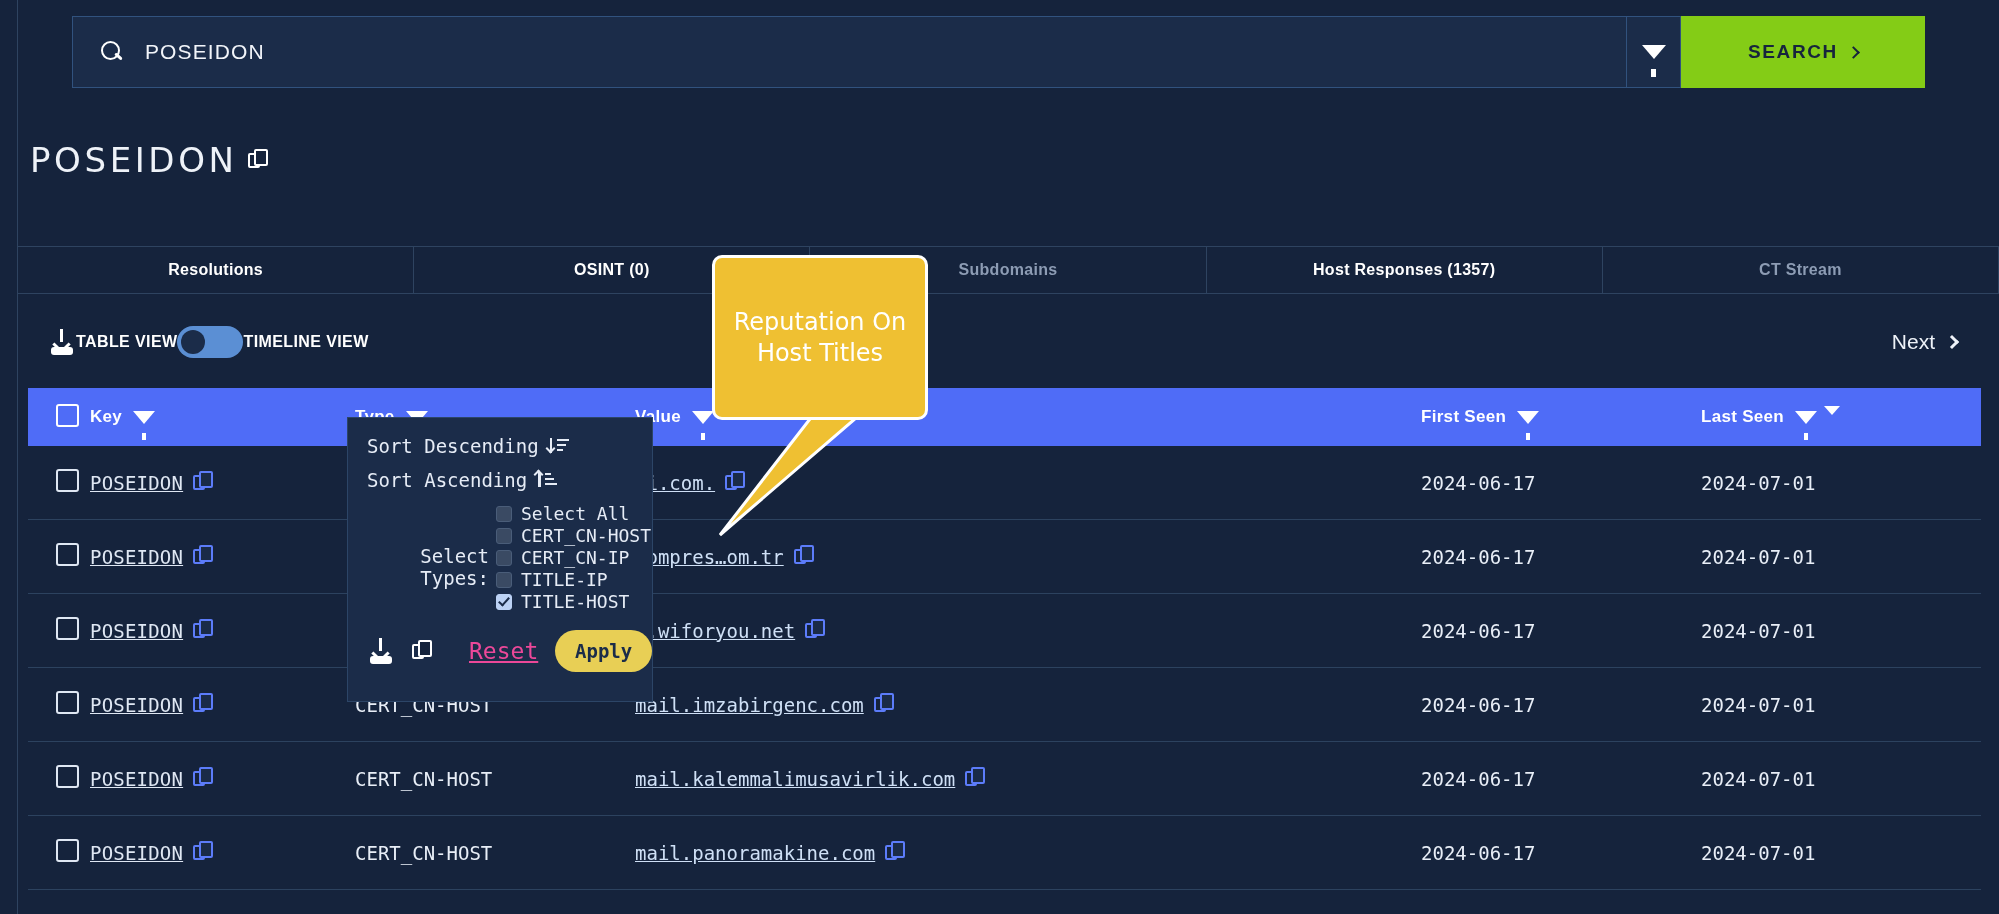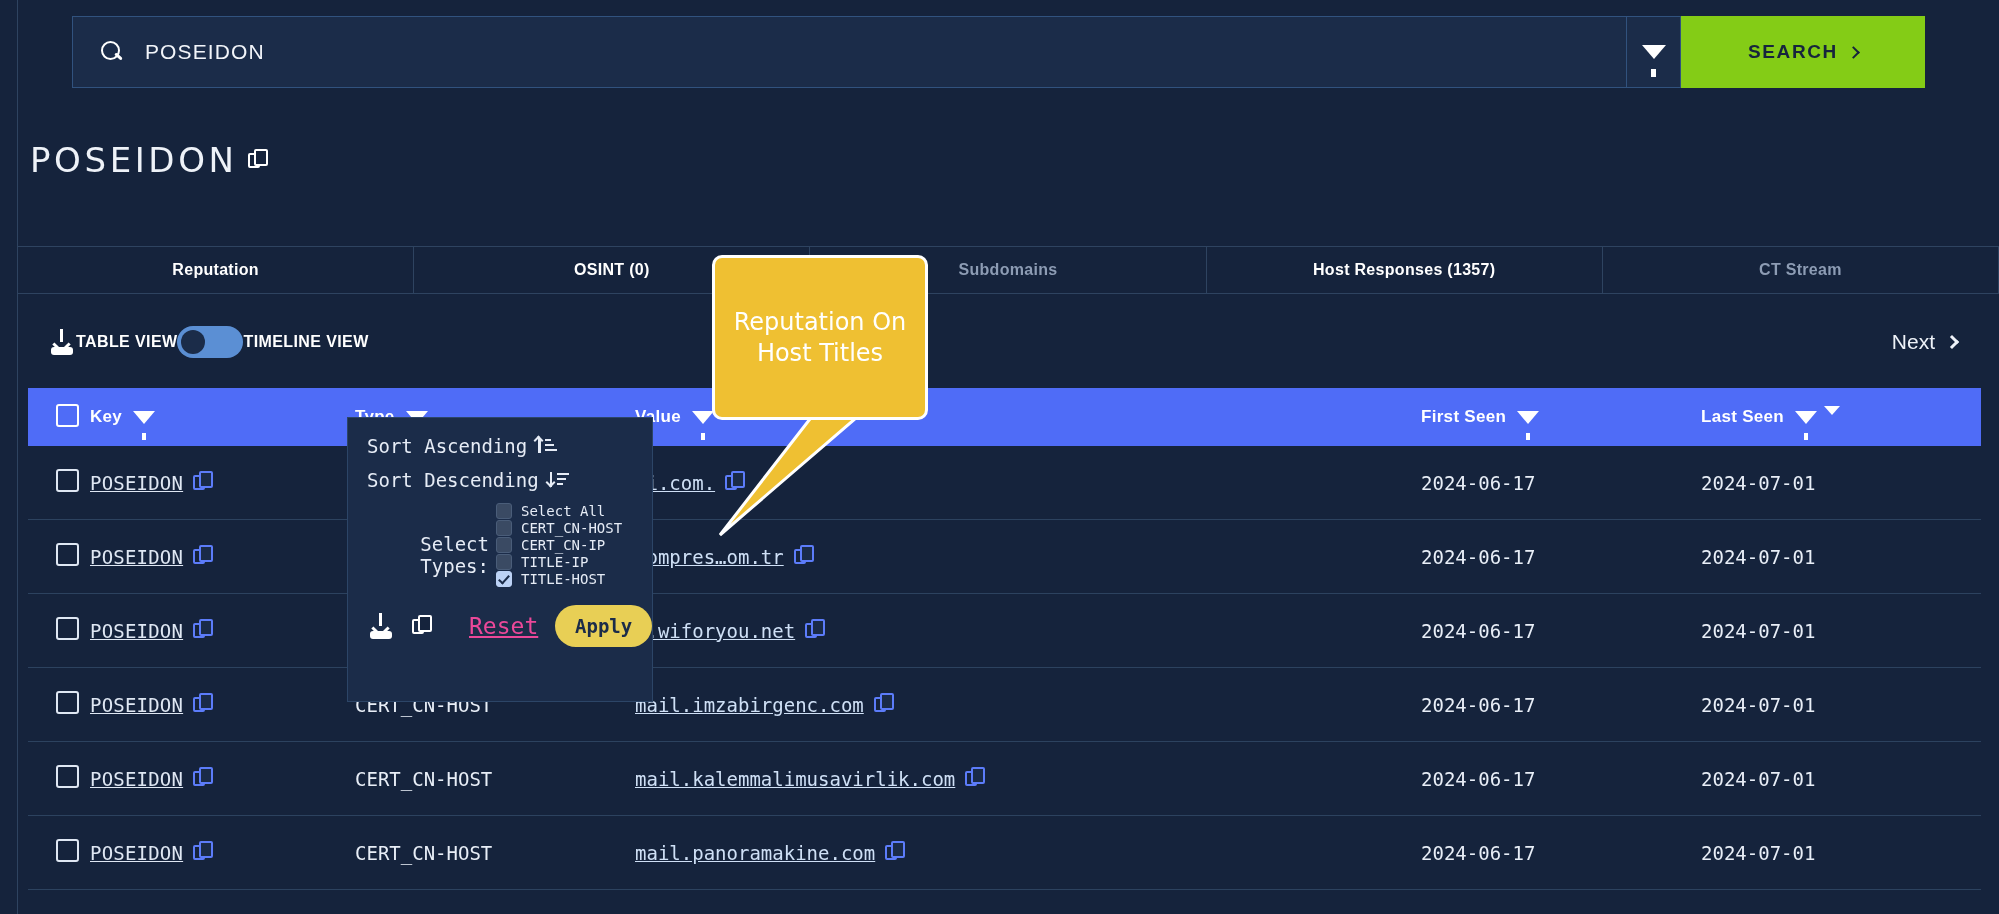--- a/index.html
+++ b/index.html
@@ -226,21 +226,21 @@
   .sort-asc .l1 { top: 3px;  width: 6px; }
   .sort-asc .l2 { top: 8px;  width: 9px; }
   .sort-asc .l3 { top: 13px; width: 12px; }
   .sort-desc .l1 { top: 3px;  width: 12px; }
   .sort-desc .l2 { top: 8px;  width: 9px; }
   .sort-desc .l3 { top: 13px; width: 6px; }
 
   .dd-types { display: flex; align-items: center; margin-top: 6px; }
   .dd-types-lbl { width: 148px; text-align: right; font-size: 19px; padding-right: 7px; margin-top: 19px; }
   .dd-type-list { display: flex; flex-direction: column; gap: 1px; }
-  .dd-opt { display: flex; align-items: center; gap: 9px; font-size: 14px; cursor: pointer; }
+  .dd-opt { display: flex; align-items: center; gap: 9px; font-size: 18px; cursor: pointer; }
   .mini-chk {
     width: 16px; height: 16px; border-radius: 3px; background: #3a4a63;
     border: 1px solid #4a5d79; flex: none; display: flex;
     align-items: center; justify-content: center;
   }
   .mini-chk.on { background: #bcd2f5; border-color: #bcd2f5; }
   .mini-chk.on::after {
     content: ""; width: 4px; height: 9px; border-right: 2.2px solid #1b2c49;
     border-bottom: 2.2px solid #1b2c49; transform: rotate(42deg); margin-top: -2px;
   }
@@ -295,21 +295,21 @@
 <div class="page-title-row">
   <span class="page-title">POSEIDON</span>
   <span class="copy-ico">
       <i></i>
       <i></i>
     </span>
 </div>
 
 <div class="tabs" id="tabbar">
     <div class="tab">
-      <span>Reputation</span>
+      <span>Resolutions</span>
     </div>
     <div class="tab">
       <span>OSINT (0)</span>
     </div>
     <div class="tab muted">
       <span>Subdomains</span>
     </div>
     <div class="tab">
       <span>Host Responses (1357)</span>
     </div>
@@ -505,32 +505,32 @@
           </span>
         </div>
         <div class="c-first cell-mono">2024-06-17</div>
         <div class="c-last cell-mono">2024-07-01</div>
       </div>
     </div>
 </div>
 
 <div class="dd-full">
   <div class="dd-sort">
-    <span>Sort Ascending</span>
-    <span class="sort-asc">
+    <span>Sort Descending</span>
+    <span class="sort-desc">
       <i class="ar"></i>
         <i class="ah"></i>
         <i class="ln l1"></i>
         <i class="ln l2"></i>
         <i class="ln l3"></i>
     </span>
   </div>
   <div class="dd-sort">
-    <span>Sort Descending</span>
-    <span class="sort-desc">
+    <span>Sort Ascending</span>
+    <span class="sort-asc">
       <i class="ar"></i>
         <i class="ah"></i>
         <i class="ln l1"></i>
         <i class="ln l2"></i>
         <i class="ln l3"></i>
     </span>
   </div>
   <div class="dd-types">
     <span class="dd-types-lbl">Select Types:</span>
     <div class="dd-type-list" id="ddlist">

